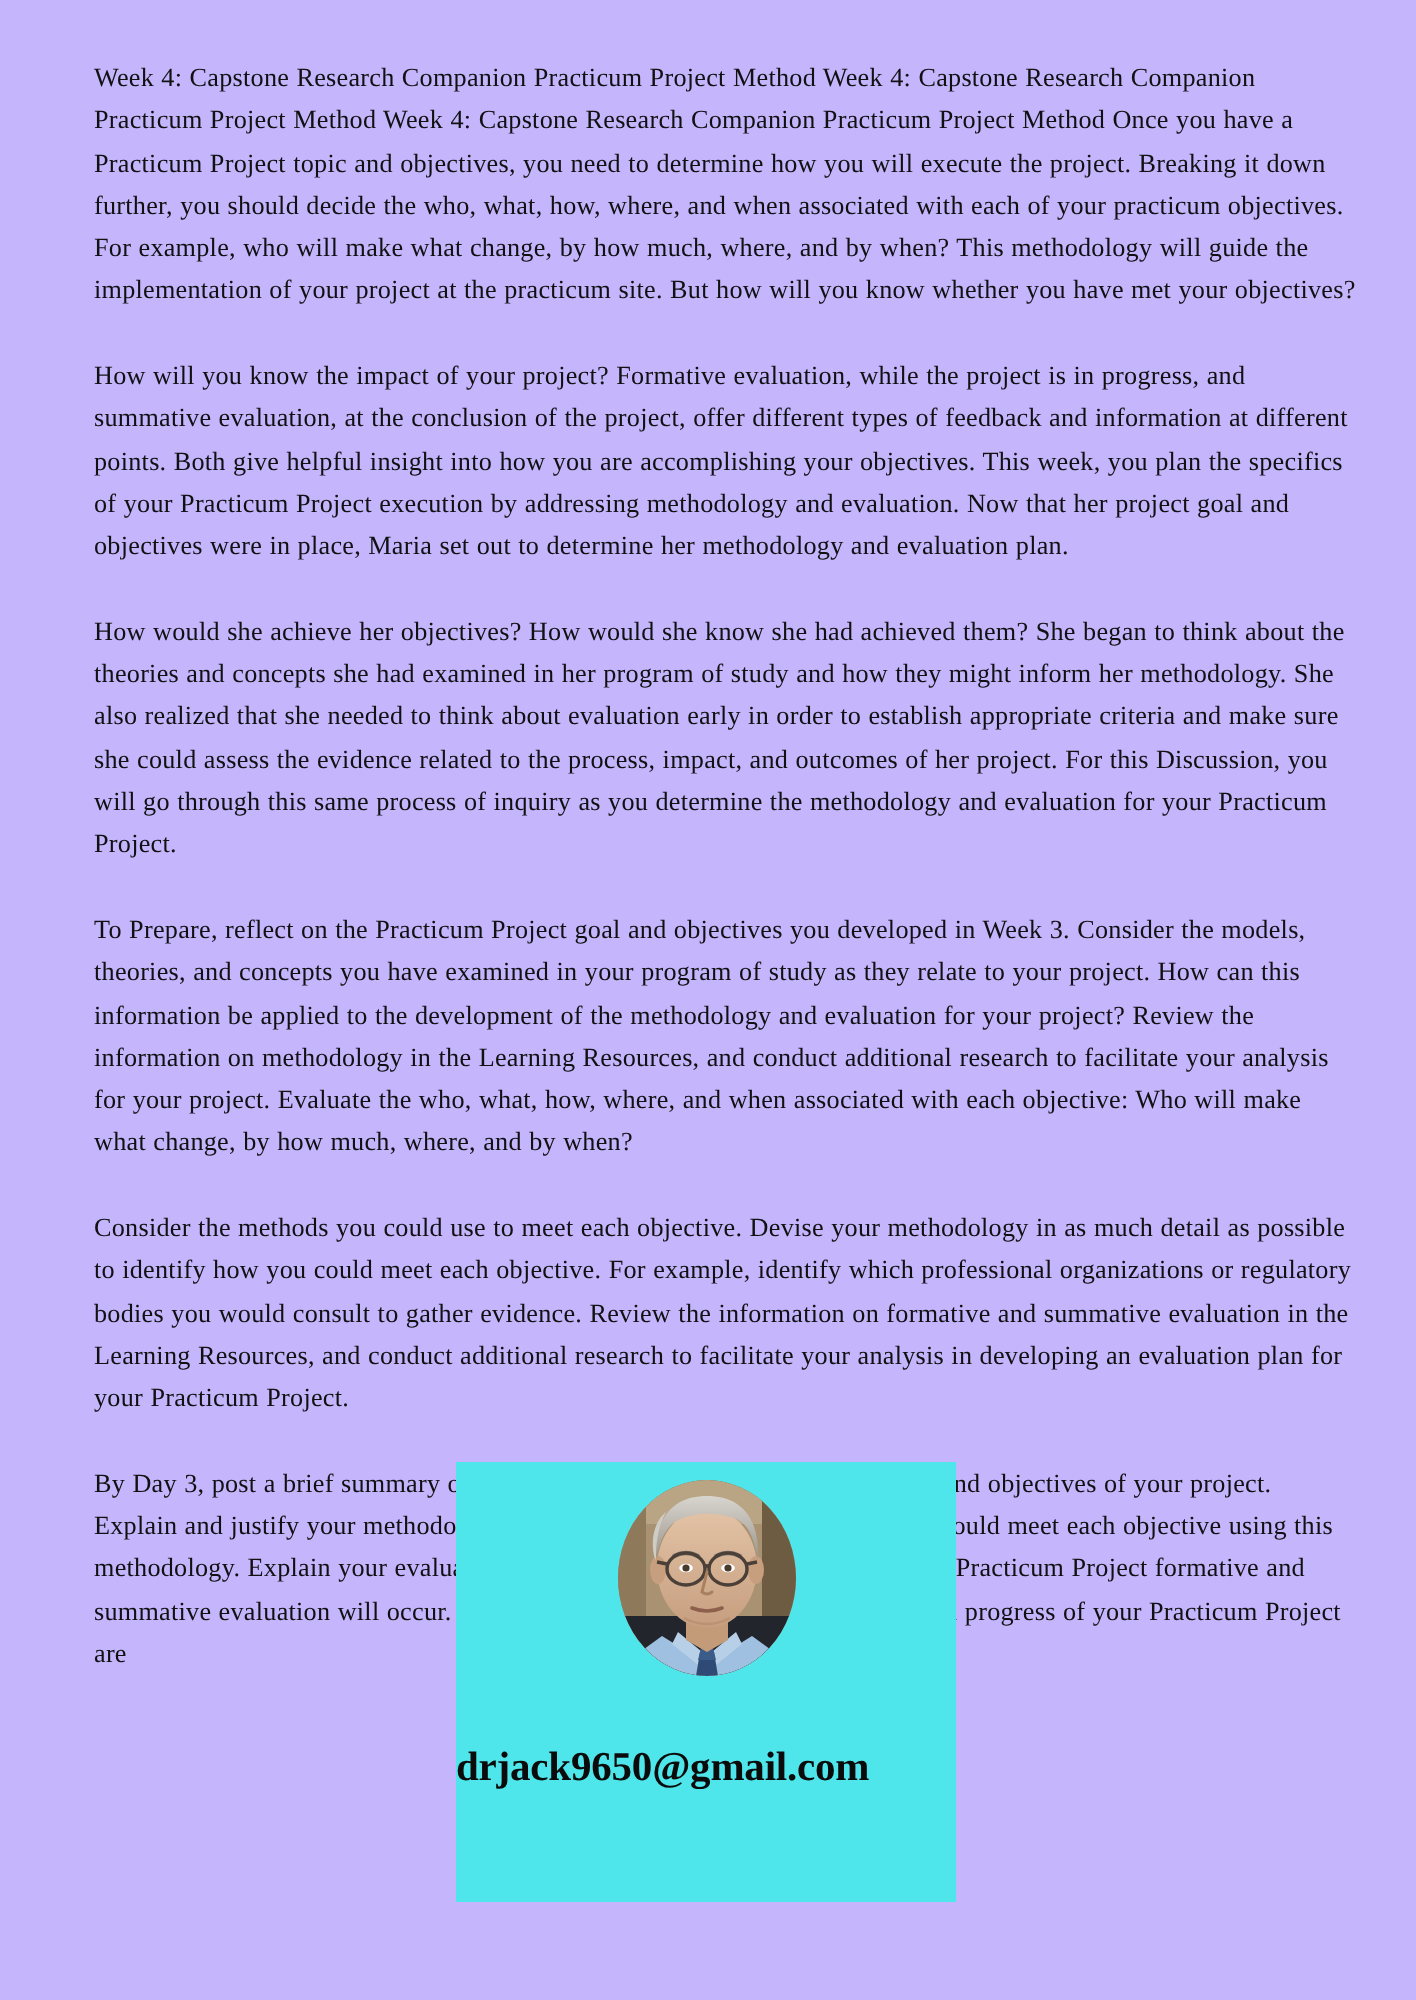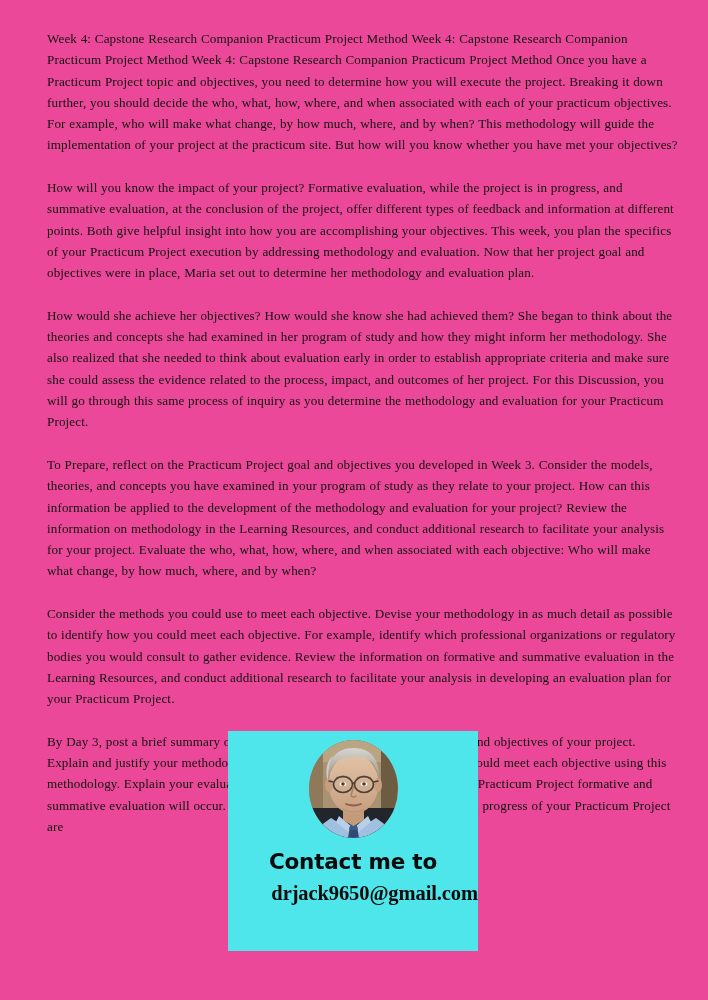--- a/index.html
+++ b/index.html
@@ -14,21 +14,21 @@
     overflow: hidden;
     font-family: "Liberation Serif", "DejaVu Serif", serif;
   }
 
   #document-page {
     position: absolute;
     left: 0;
     top: 0;
     width: 708px;
     height: 1000px;
-    background: #ec4899;
+    background: #c4b5fd;
   }
 
   #document-body {
     position: absolute;
     left: 47px;
     top: 28px;
     width: 632px;
   }
 
   .doc-paragraph {
@@ -86,29 +86,29 @@
     font-family: "DejaVu Sans", "Liberation Sans", sans-serif;
     font-weight: bold;
     font-size: 21.5px;
     line-height: 26px;
     color: #0b0b0b;
     letter-spacing: -0.2px;
     white-space: nowrap;
   }
 
   #contact-email {
-    margin-top: 6px;
+    margin-top: 23px;
     font-family: "Liberation Serif", "DejaVu Serif", serif;
     font-weight: bold;
     font-size: 20.5px;
     line-height: 24px;
     color: #0b0b0b;
     letter-spacing: -0.1px;
     white-space: nowrap;
-    text-align: right;
+    text-align: left;
     width: 100%;
   }
 </style>
 </head>
 <body>
 
 <div id="document-page">
 
   <div id="document-body">
     <p class="doc-paragraph">Week 4: Capstone Research Companion Practicum Project Method Week 4: Capstone Research Companion Practicum Project Method Week 4: Capstone Research Companion Practicum Project Method Once you have a Practicum Project topic and objectives, you need to determine how you will execute the project. Breaking it down further, you should decide the who, what, how, where, and when associated with each of your practicum objectives. For example, who will make what change, by how much, where, and by when? This methodology will guide the implementation of your project at the practicum site. But how will you know whether you have met your objectives?</p>
@@ -180,20 +180,19 @@
           <path d="M44.5 46 L42 56 Q44.5 58 47 56" stroke="#a9805f" stroke-width="1.5" fill="none" stroke-linecap="round"></path>
 
           <path d="M37 64 Q44.5 67 52 64" stroke="#8d5f4c" stroke-width="1.8" fill="none" stroke-linecap="round"></path>
 
           <path d="M33 69 Q44.5 75 56 69" stroke="#b08a6a" stroke-width="1.2" fill="none" opacity="0.6"></path>
         </g>
       </svg>
     </div>
 
     <div class="overlay-text-block">
-      <div class="overlay-line">Contact me to</div>
     </div>
 
     <div id="contact-email">drjack9650@gmail.com</div>
 
   </div>
 
 </div>
 
 </body></html>

